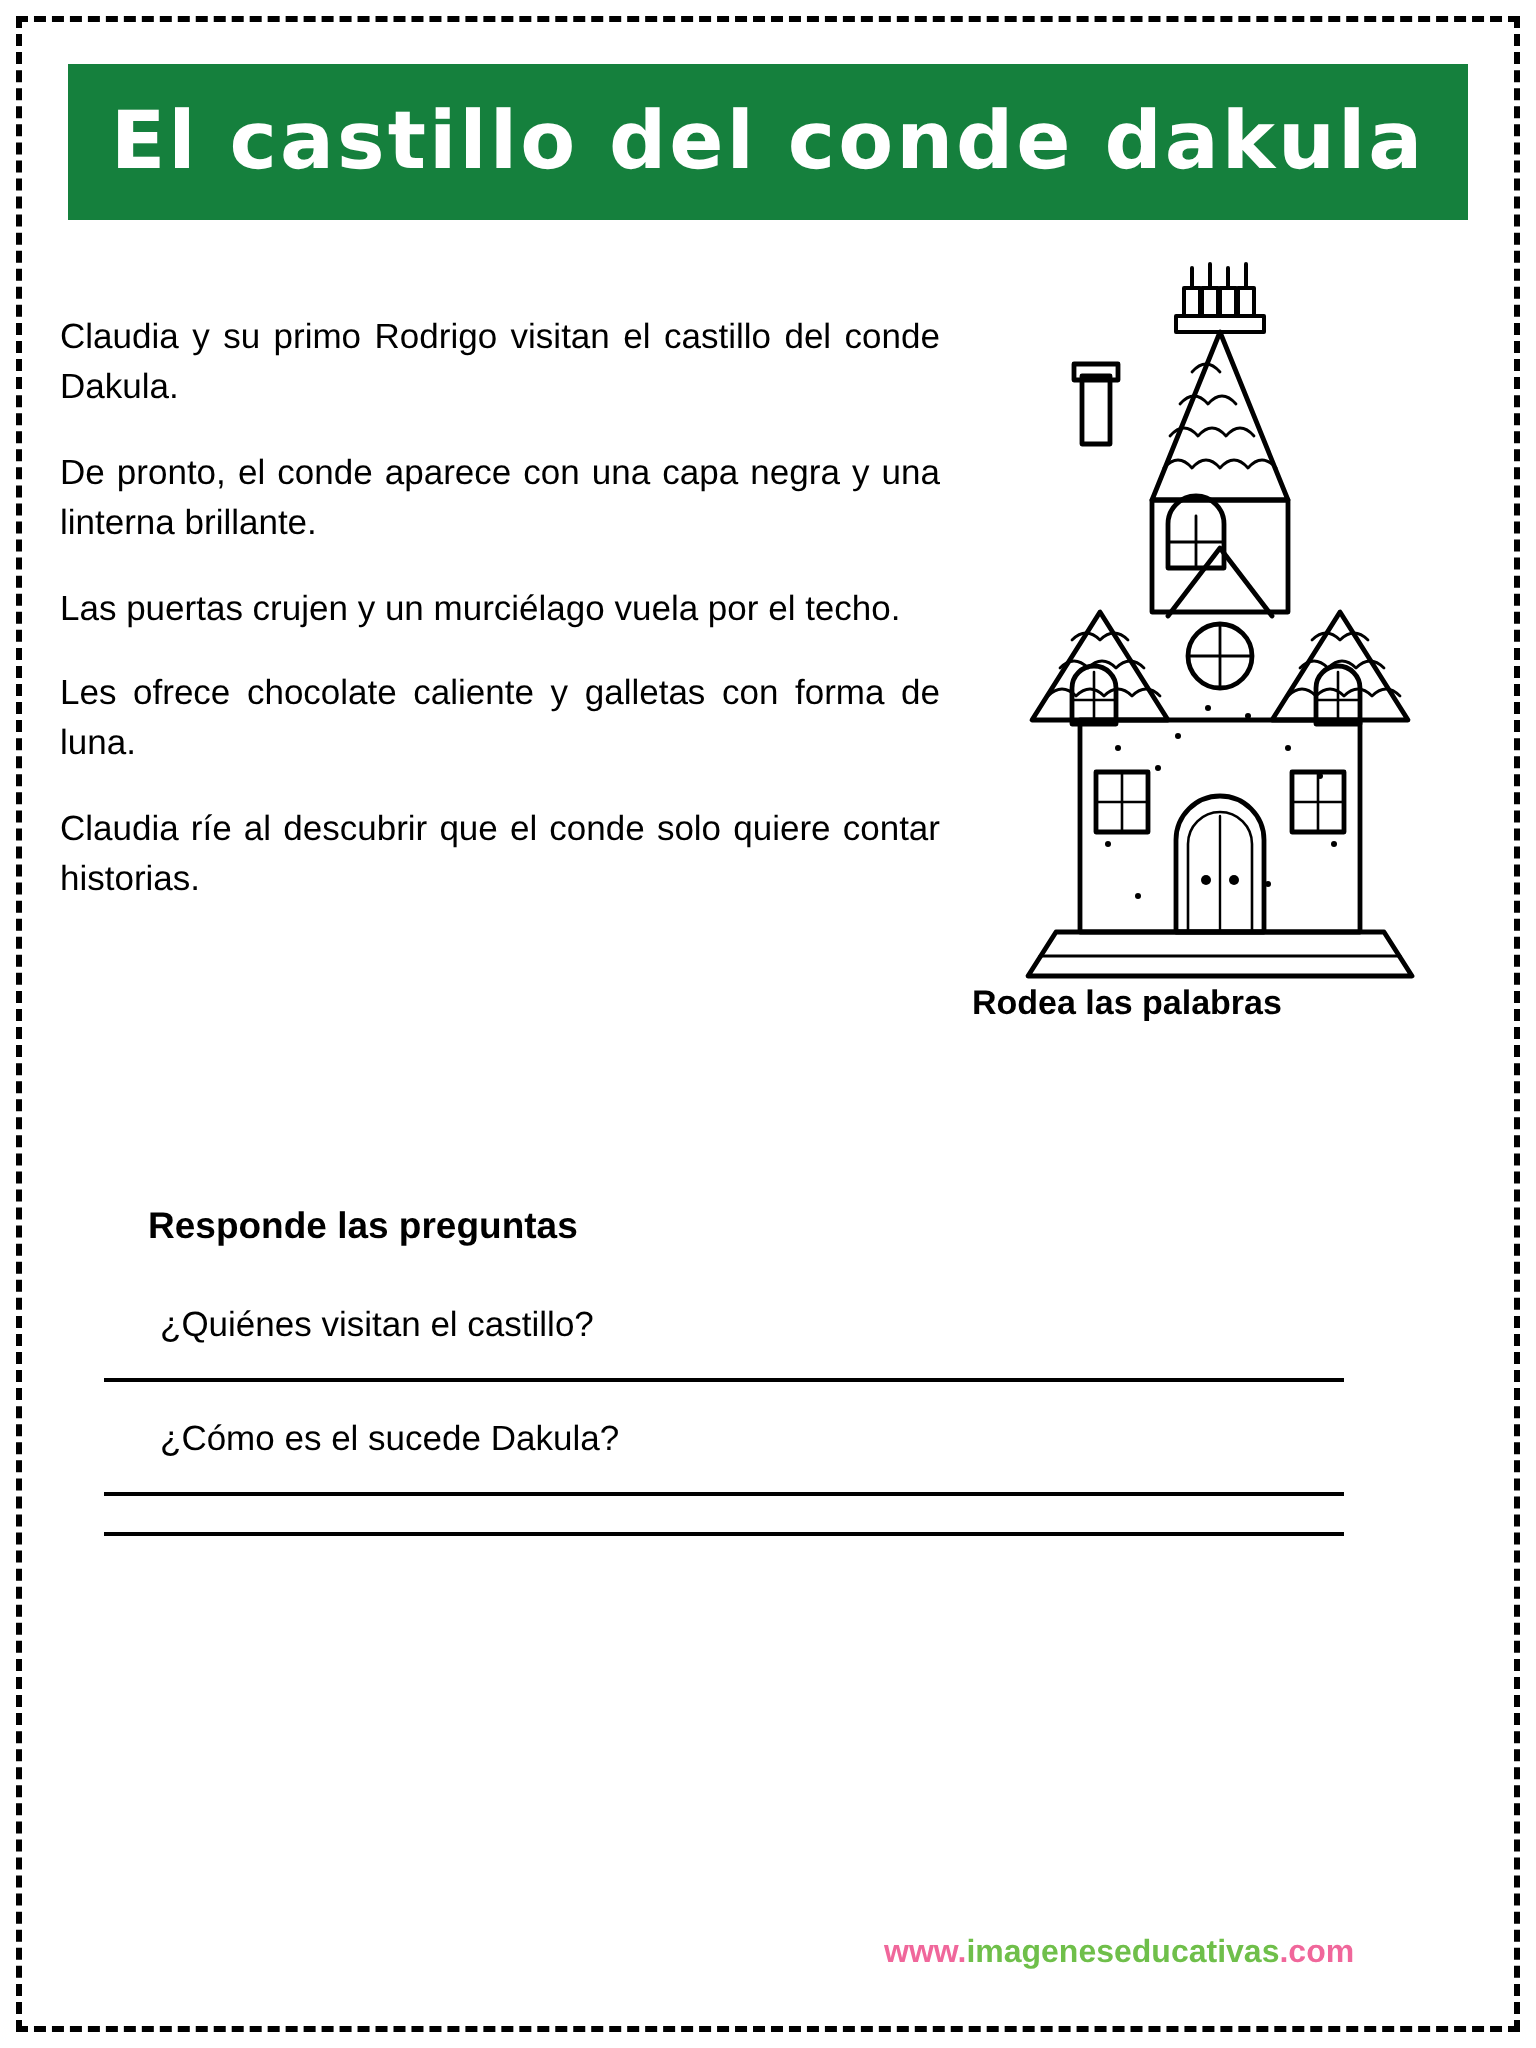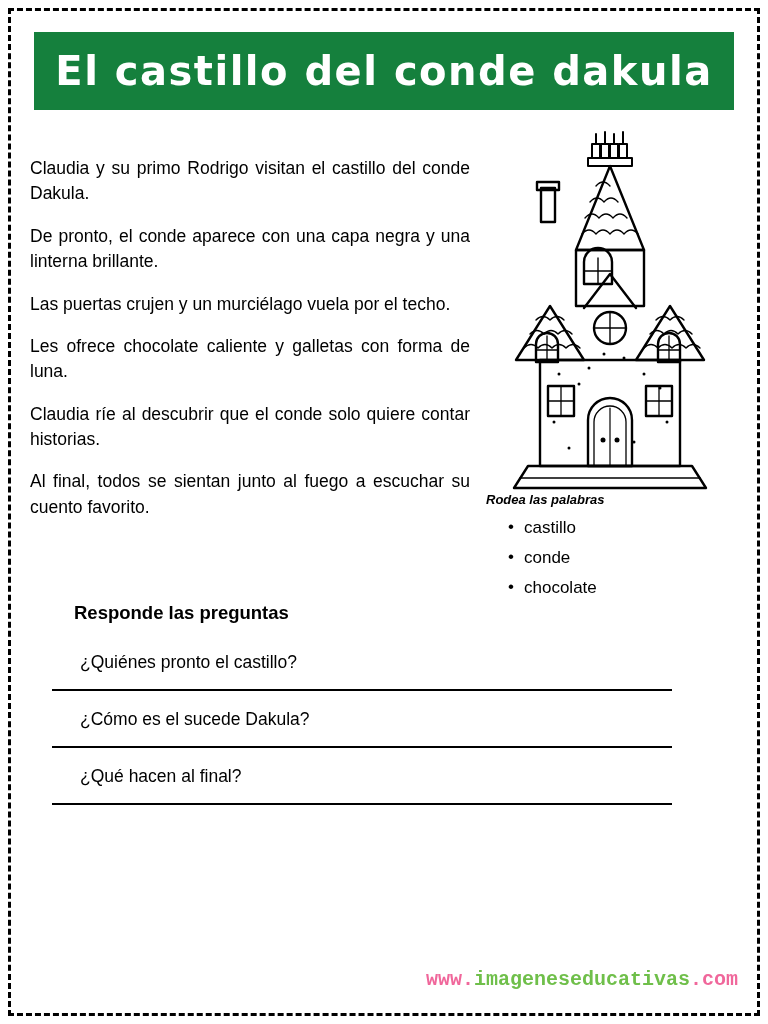--- a/index.html
+++ b/index.html
@@ -92,23 +92,22 @@
 
   
   .rodea {
     position: absolute;
     left: 464px;
     top: 470px;
     width: 250px;
   }
   .rodea h2 {
     margin: 0 0 6px 0;
-    font-size: 13px;
+    font-size: 17px;
     font-weight: bold;
-    font-style: italic;
   }
   .rodea ul {
     margin: 0;
     padding-left: 22px;
     list-style: none;
   }
   .rodea li {
     font-size: 17px;
     line-height: 1.75;
     position: relative;
@@ -146,26 +145,26 @@
   .q-line {
     border-bottom: 2.5px solid #000;
     width: 620px;
     height: 0;
     margin: 0 0 18px 0;
   }
 
   
   .watermark {
     position: absolute;
-    left: 404px;
+    left: 420px;
     top: 946px;
     width: 310px;
-    font-family: Liberation Mono, monospace;
+    font-family: Liberation Sans, sans-serif;
     font-weight: bold;
-    font-size: 20px;
+    font-size: 16px;
     letter-spacing: 0px;
     white-space: nowrap;
   }
   .w1 { color: #f0679b; }
   .w2 { color: #6fbf4a; }
   .w3 { color: #f0679b; }
 </style>
 </head>
 <body>
 
@@ -177,21 +176,20 @@
     <div class="title-banner">
       <div class="title-text">El castillo del conde Dakula</div>
     </div>
 
     <div class="story">
       <p>Claudia y su primo Rodrigo visitan el castillo del conde Dakula.</p>
       <p>De pronto, el conde aparece con una capa negra y una linterna brillante.</p>
       <p>Las puertas crujen y un murciélago vuela por el techo.</p>
       <p>Les ofrece chocolate caliente y galletas con forma de luna.</p>
       <p>Claudia ríe al descubrir que el conde solo quiere contar historias.</p>
-      <p>Al final, todos se sientan junto al fuego a escuchar su cuento favorito.</p>
     </div>
 
     <div class="illustration">
       <svg width="248" height="372" viewBox="0 0 248 372" fill="none" stroke="#000" stroke-width="2.4" stroke-linejoin="round" stroke-linecap="round">
 
         <g stroke-width="2">
           <line x1="112" y1="22" x2="112" y2="12"></line>
           <line x1="121" y1="22" x2="121" y2="10"></line>
           <line x1="130" y1="22" x2="130" y2="12"></line>
           <line x1="139" y1="22" x2="139" y2="10"></line>
@@ -269,40 +267,34 @@
         <circle cx="119" cy="318" r="2.5" fill="#000" stroke="none"></circle>
         <circle cx="133" cy="318" r="2.5" fill="#000" stroke="none"></circle>
 
         <path d="M44 344 L208 344 L222 366 L30 366 Z"></path>
         <line x1="36" y1="356" x2="216" y2="356" stroke-width="1.6"></line>
       </svg>
     </div>
 
     <div class="rodea">
       <h2>Rodea las palabras</h2>
-      <ul>
-        <li>castillo</li>
-        <li>conde</li>
-        <li>chocolate</li>
-      </ul>
     </div>
 
     <div class="questions">
       <h2>Responde las preguntas</h2>
 
       <div class="q-item">
-        <span class="q-text">¿Quiénes pronto el castillo?</span>
+        <span class="q-text">¿Quiénes visitan el castillo?</span>
         <div class="q-line"></div>
       </div>
       <div class="q-item">
         <span class="q-text">¿Cómo es el sucede Dakula?</span>
         <div class="q-line"></div>
       </div>
       <div class="q-item">
-        <span class="q-text">¿Qué hacen al final?</span>
         <div class="q-line"></div>
       </div>
     </div>
 
     <div class="watermark">
       <span class="w1">www.</span><span class="w2">imageneseducativas</span><span class="w3">.com</span>
     </div>
 
   </div>
 </div>

